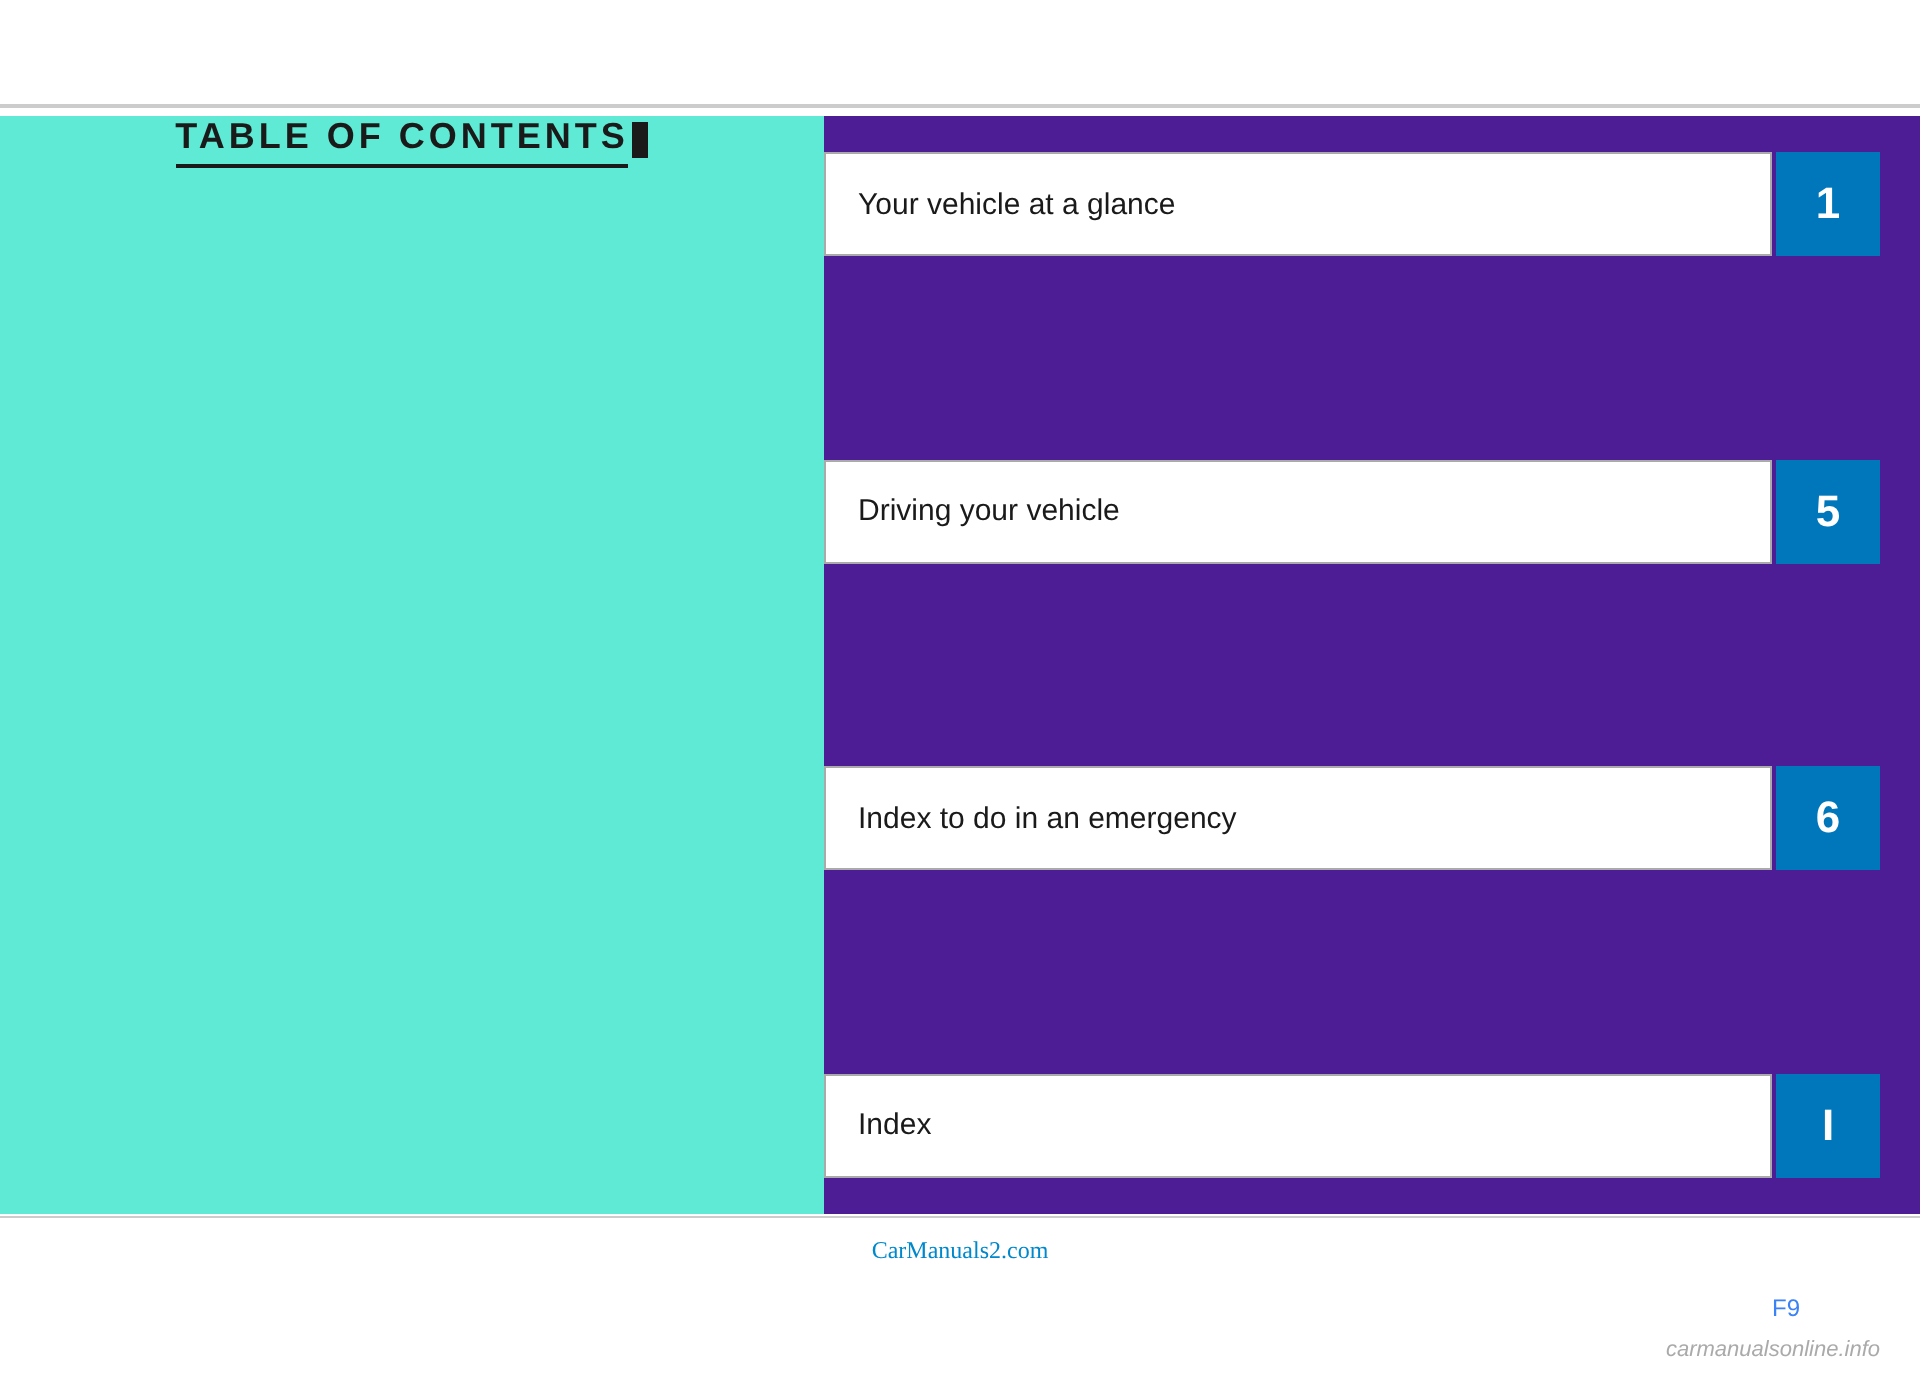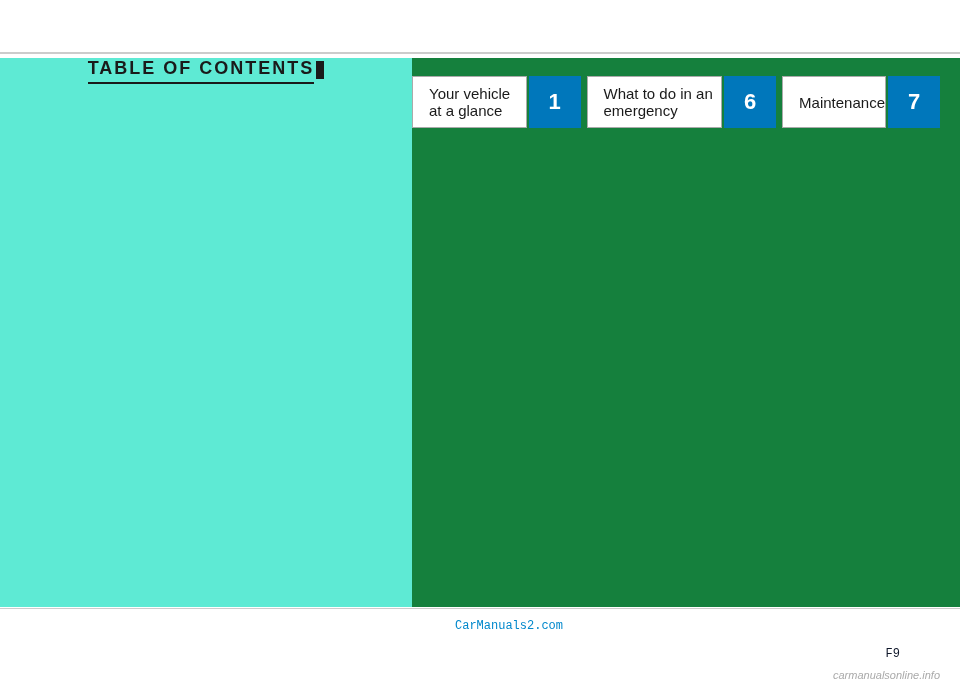--- a/index.html
+++ b/index.html
@@ -68,24 +68,24 @@
       display: inline-block;
       width: 8px;
       height: 18px;
       background: #1a1a1a;
       margin-left: 2px;
       vertical-align: middle;
     }
 
     .right-panel {
       flex: 1;
-      background: #15803d;
+      background: #4c1d95;
       display: flex;
-      flex-direction: row;
-      justify-content: center;
+      flex-direction: column;
+      justify-content: space-between;
       padding: 18px 20px 18px 0;
       gap: 6px;
     }
 
     .toc-item {
       display: flex;
       flex-direction: row;
       align-items: stretch;
       height: 52px;
     }
@@ -116,31 +116,30 @@
     }
 
     .footer-watermark {
       position: absolute;
       bottom: 56px;
       left: 50%;
       transform: translateX(-50%);
       font-size: 12px;
       color: #0088cc;
       text-align: right;
-      font-family: Liberation Mono, monospace;
-      margin-left: 29px;
+      font-family: Liberation Serif, serif;
     }
 
     .page-number {
       position: absolute;
       bottom: 28px;
       right: 60px;
       font-size: 12px;
-      color: #0f172a;
-      font-family: Liberation Mono, monospace;
+      color: #3b82f6;
+      font-family: Liberation Sans, sans-serif;
     }
 
     .watermark-bottom {
       position: absolute;
       bottom: 8px;
       right: 20px;
       font-size: 11px;
       color: #aaaaaa;
       font-family: 'Arial', sans-serif;
       font-style: italic;
@@ -157,26 +156,30 @@
       <span class="toc-title">TABLE OF CONTENTS</span><span class="toc-title-cursor"></span>
     </div>
   </div>
 
   <div class="right-panel" id="toc-list">
   <div class="toc-item">
         <div class="toc-label">Your vehicle at a glance</div>
         <div class="toc-number">1</div>
       </div>
       <div class="toc-item">
-        <div class="toc-label">What to do in an emergency</div>
+        <div class="toc-label">Driving your vehicle</div>
+        <div class="toc-number">5</div>
+      </div>
+      <div class="toc-item">
+        <div class="toc-label">Index to do in an emergency</div>
         <div class="toc-number">6</div>
       </div>
       <div class="toc-item">
-        <div class="toc-label">Maintenance</div>
-        <div class="toc-number">7</div>
+        <div class="toc-label">Index</div>
+        <div class="toc-number">I</div>
       </div>
     </div>
 </div>
 
 <div class="bottom-line"></div>
 
 <div class="footer-watermark">CarManuals2.com</div>
 <div class="page-number">F9</div>
 <div class="watermark-bottom">carmanualsonline.info</div>
 

